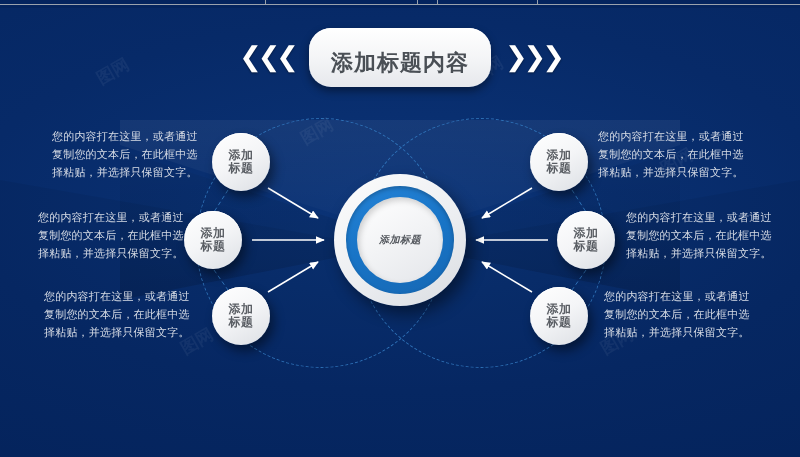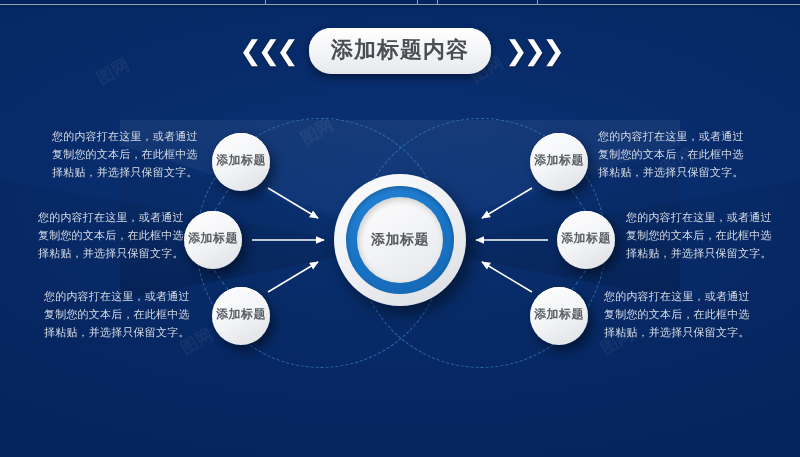--- a/index.html
+++ b/index.html
@@ -91,21 +91,21 @@
     font-weight: 700;
     line-height: 1;
     text-shadow: 0 1px 2px rgba(0,0,0,.45);
   }
   .title-pill {
     background: linear-gradient(180deg,#ffffff 0%,#f3f4f6 55%,#e6e8ec 100%);
     color: #4a4f55;
     font-size: 22px;
     font-weight: 700;
     letter-spacing: 1px;
-    padding: 7px 22px 9px;
+    padding: 20px 22px 9px;
     border-radius: 22px;
     box-shadow: 0 4px 9px rgba(0,0,0,.42), inset 0 1px 0 #ffffff;
     white-space: nowrap;
   }
 
   
   .hub {
     position: absolute;
     width: 132px; height: 132px;
     border-radius: 50%;
@@ -129,39 +129,39 @@
     width: 86px; height: 86px;
     border-radius: 50%;
     background: linear-gradient(150deg,#ffffff 0%,#f2f3f5 50%,#e4e6ea 100%);
     display: flex;
     align-items: center;
     justify-content: center;
     box-shadow: inset 2px 3px 6px rgba(0,0,0,.18);
   }
   .hub-core span {
     color: #55595f;
-    font-size: 14px;
+    font-size: 10px;
     font-weight: 600;
     letter-spacing: .5px;
     white-space: nowrap;
+    font-style: italic;
   }
 
   
   .node {
     position: absolute;
     width: 58px; height: 58px;
     border-radius: 50%;
     background: linear-gradient(150deg,#ffffff 0%,#f4f5f7 48%,#dcdfe4 100%);
     box-shadow: 4px 6px 11px rgba(0,0,0,.45), inset 0 1px 0 #fff;
     display: flex;
-    flex-direction: row;
+    flex-direction: column;
     align-items: center;
     justify-content: center;
     z-index: 22;
-    font-family: Liberation Mono, monospace;
   }
   .node span {
     color: #5a5e64;
     font-size: 12px;
     font-weight: 700;
     line-height: 1.12;
     letter-spacing: .4px;
   }
 
   

